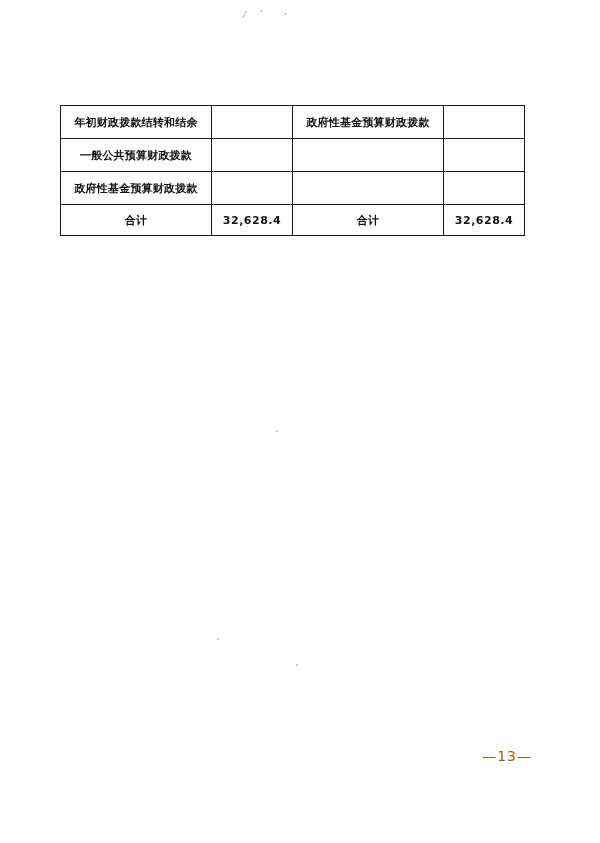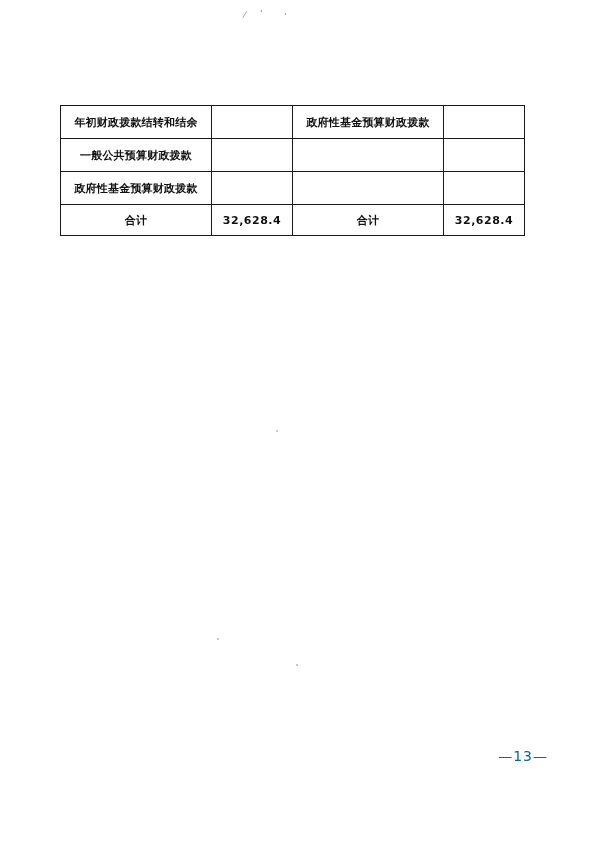--- a/index.html
+++ b/index.html
@@ -54,24 +54,24 @@
     width: 76px;
     font-weight: bold;
     letter-spacing: 0.5px;
     margin-top: 12px;
   }
   table.fin tr.total td {
     height: 30px;
   }
   .page-number {
     position: absolute;
-    right: 52px;
+    right: 68px;
     top: 748px;
     font-size: 14px;
-    color: #0369a1;
+    color: #a16207;
     letter-spacing: 1px;
   }
   .top-marks {
     position: absolute;
     left: 244px;
     top: 8px;
     width: 60px;
     height: 16px;
     color: #8d8d8d;
     font-size: 9px;

